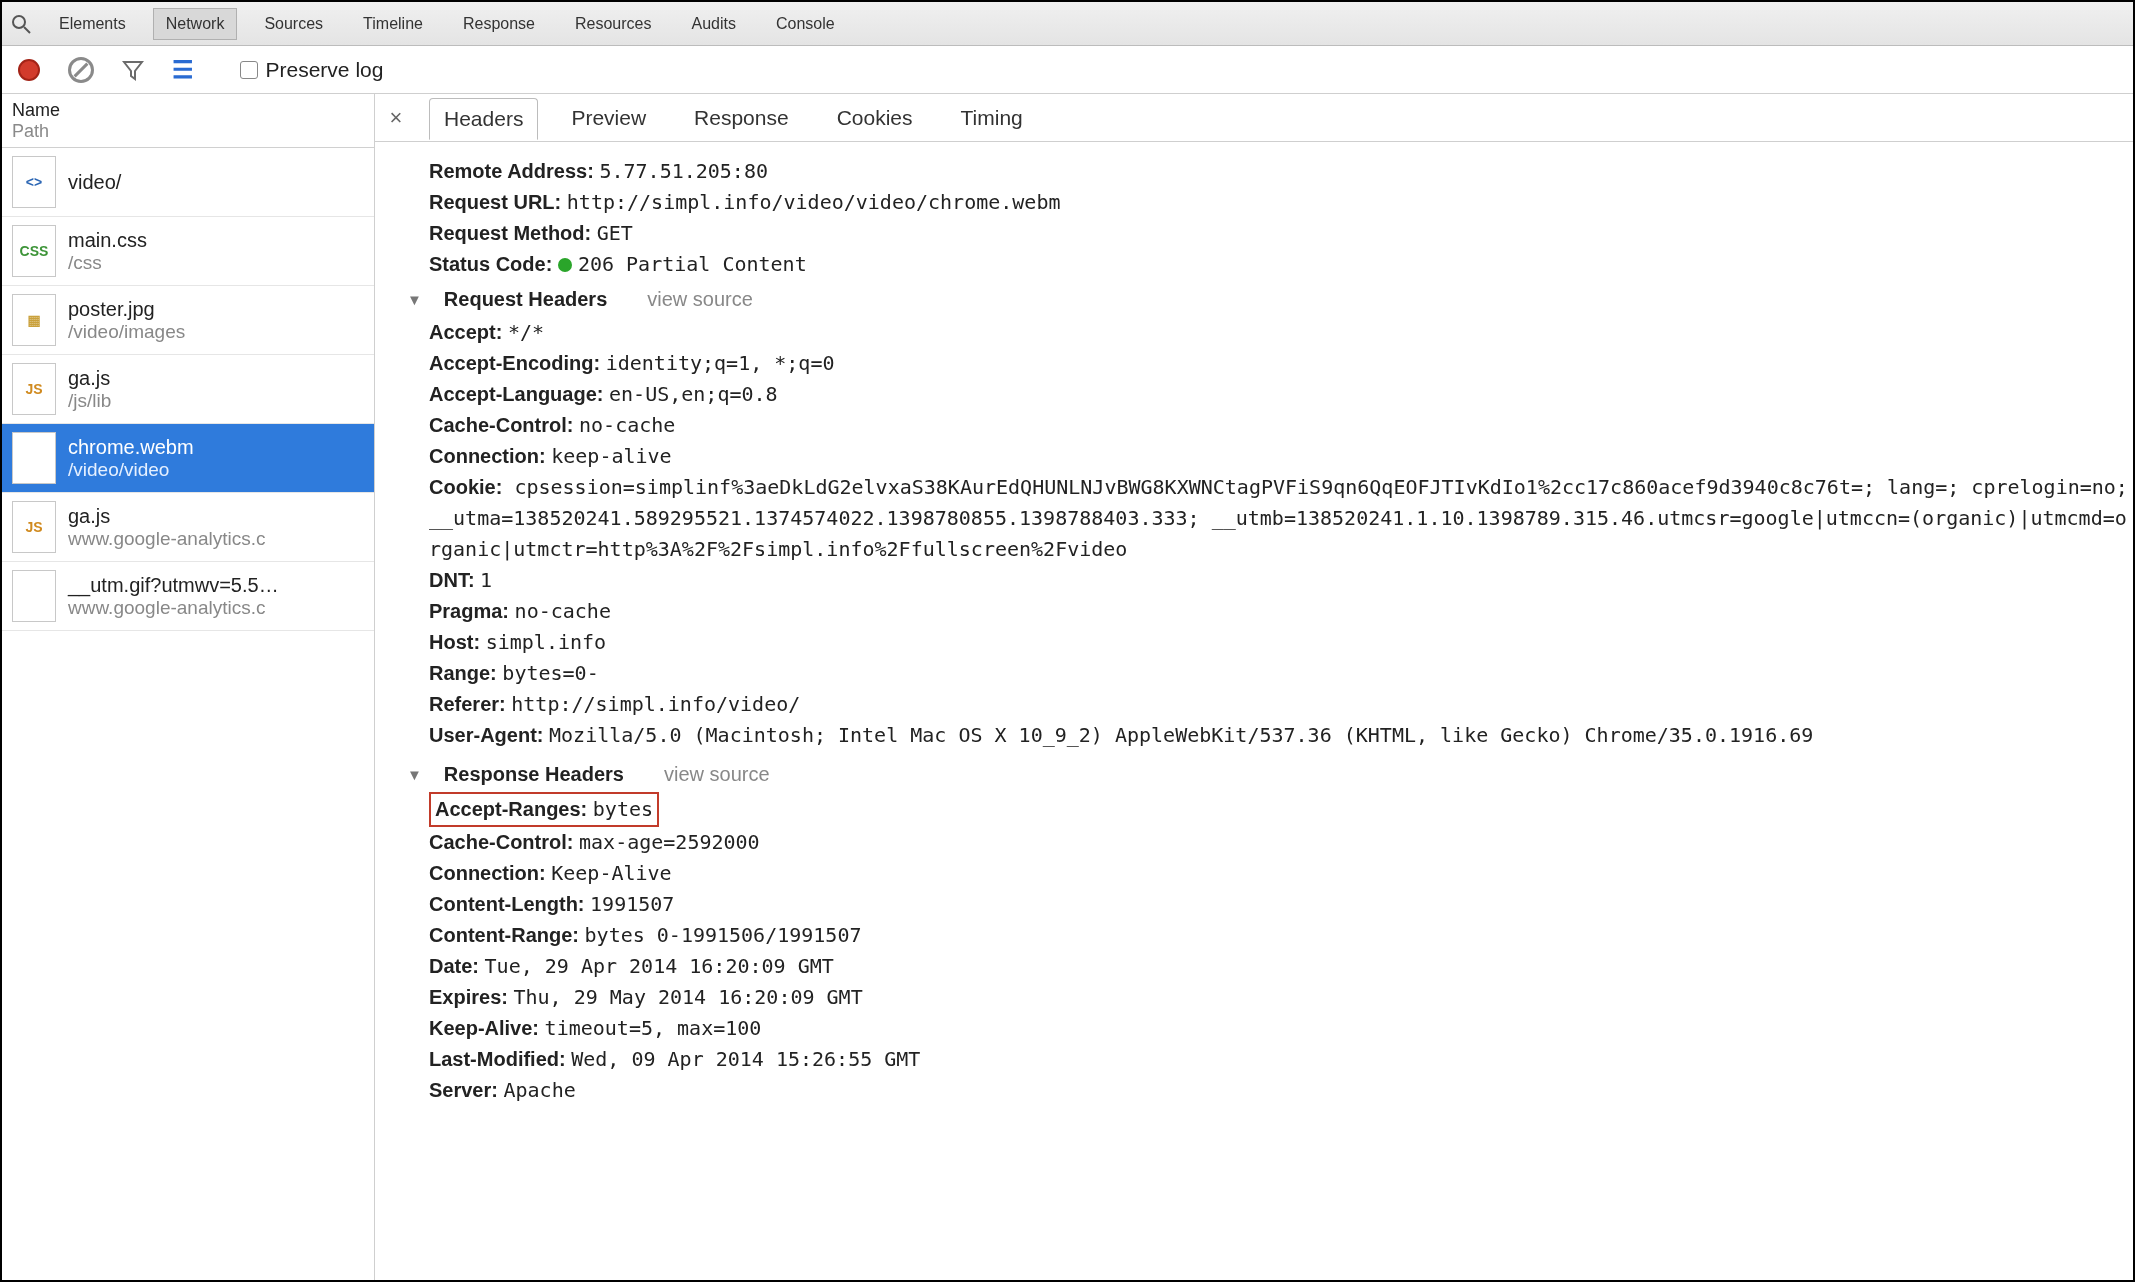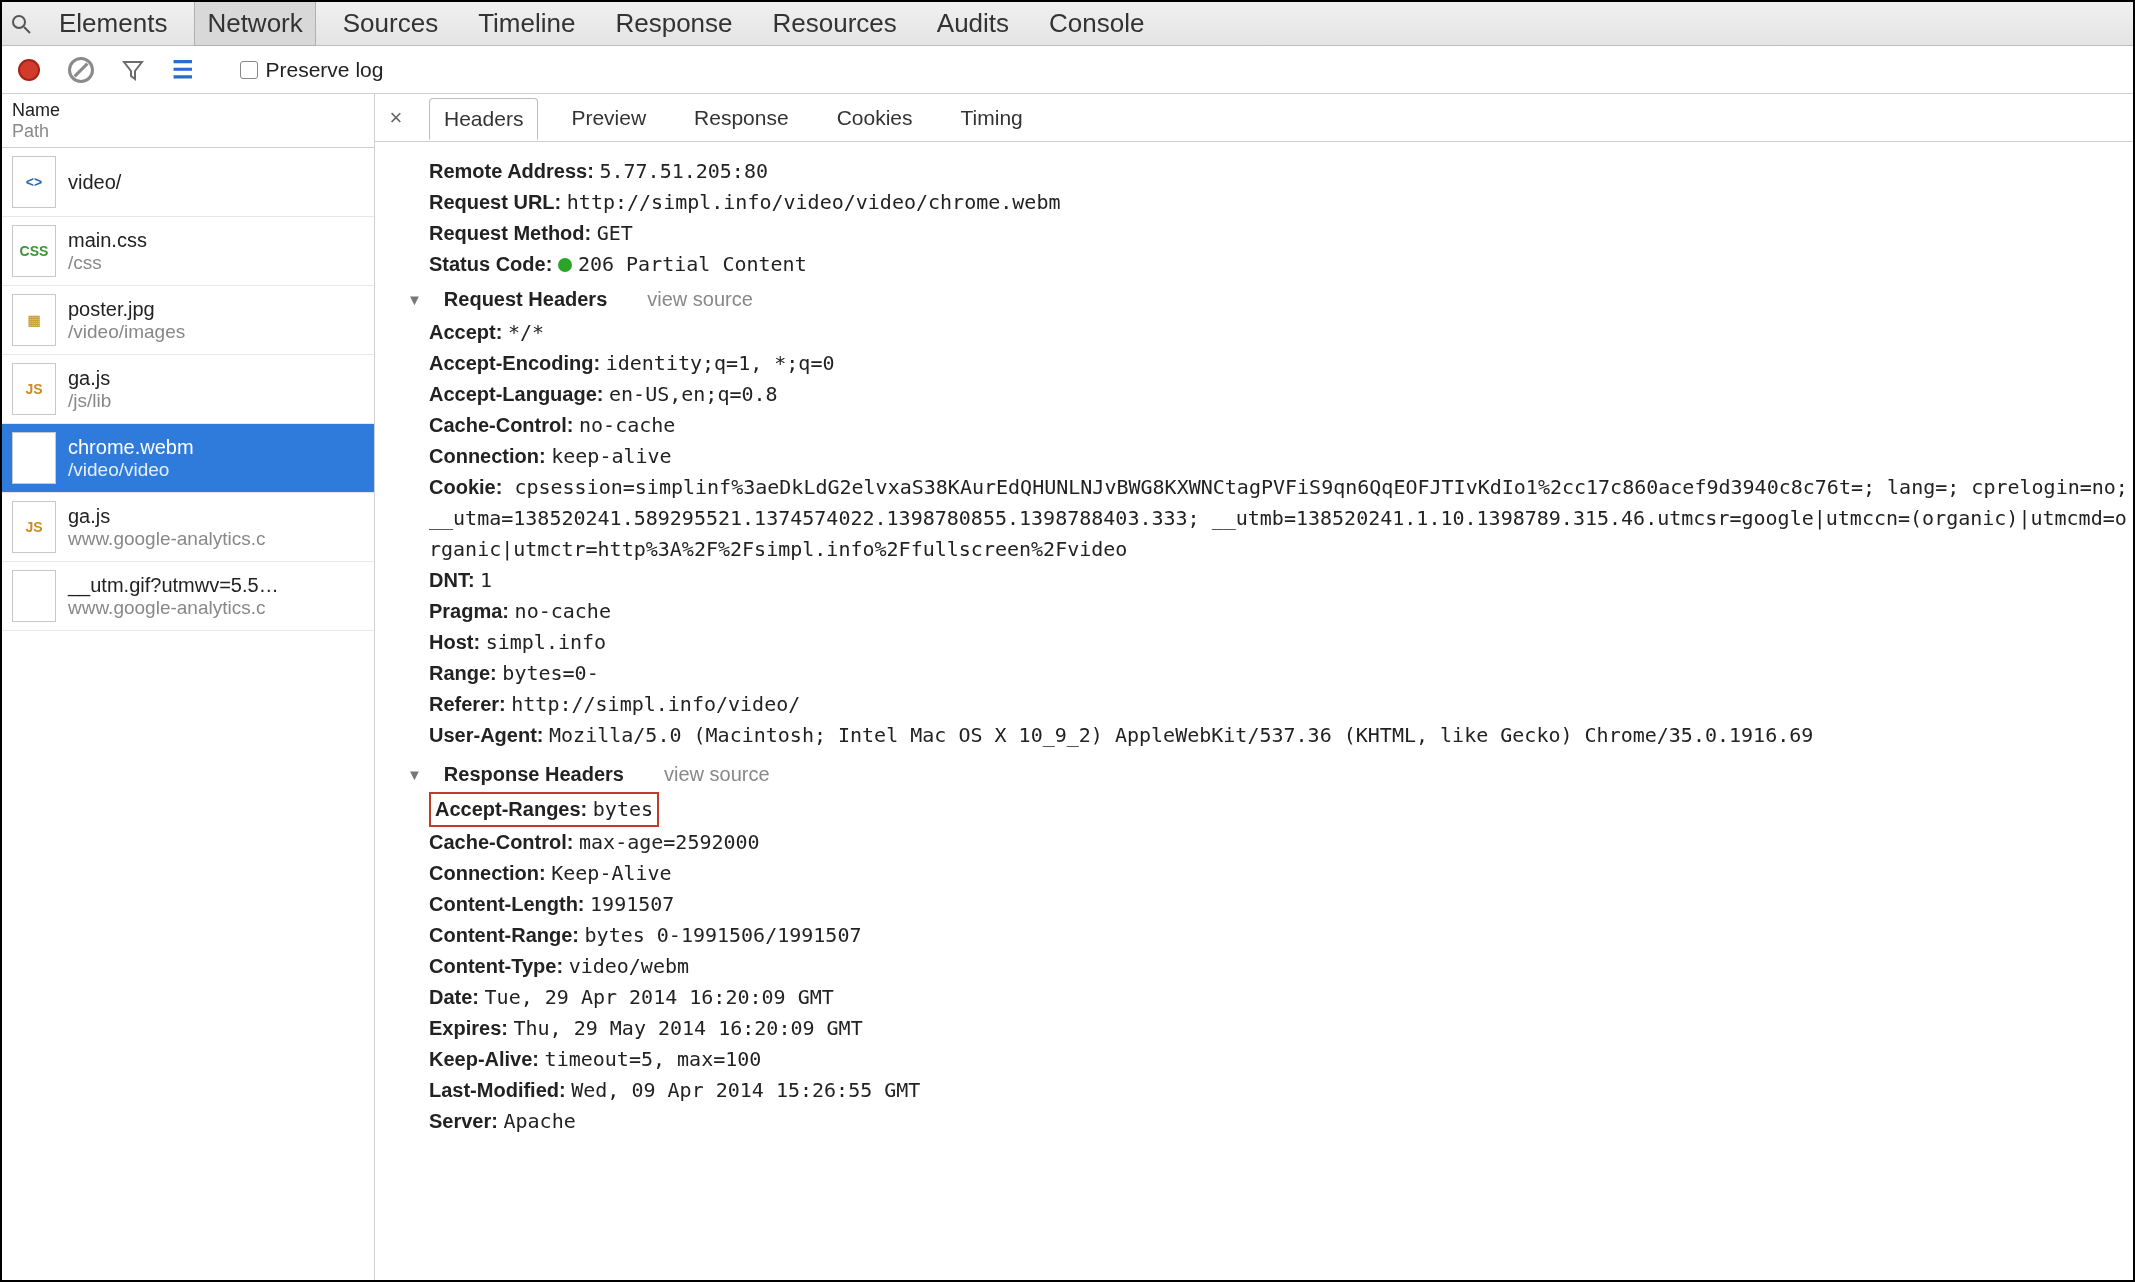--- a/index.html
+++ b/index.html
@@ -26,21 +26,21 @@
     height: 44px;
     padding: 0 8px;
     gap: 14px;
   }
   .top-tabs .tab {
     padding: 6px 12px;
     color: #333;
     cursor: default;
     border: 1px solid transparent;
     border-radius: 0;
-    font-size: 26px;
+    font-size: 16px;
     text-align: right;
   }
   .top-tabs .tab.active {
     background: #d8d8d8;
     border: 1px solid #b0b0b0;
   }
   .mag-icon {
     width: 22px; height: 22px;
     display: flex; align-items: center; justify-content: center;
     color: #555;
@@ -338,21 +338,20 @@
         <span class="arrow">▼</span>
         <span class="title">Response Headers</span>
         <span class="vs">view source</span>
       </div>
       <div id="resp-headers-block">
           <div class="kv"><span class="highlight-red"><span class="k">Accept-Ranges:</span> <span class="v">bytes</span></span></div>
           <div class="kv"><span class="k">Cache-Control:</span> <span class="v">max-age=2592000</span></div>
           <div class="kv"><span class="k">Connection:</span> <span class="v">Keep-Alive</span></div>
           <div class="kv"><span class="k">Content-Length:</span> <span class="v">1991507</span></div>
           <div class="kv"><span class="k">Content-Range:</span> <span class="v">bytes 0-1991506/1991507</span></div>
-          <div class="kv"><span class="k">Content-Type:</span> <span class="v">video/webm</span></div>
           <div class="kv"><span class="k">Date:</span> <span class="v">Tue, 29 Apr 2014 16:20:09 GMT</span></div>
           <div class="kv"><span class="k">Expires:</span> <span class="v">Thu, 29 May 2014 16:20:09 GMT</span></div>
           <div class="kv"><span class="k">Keep-Alive:</span> <span class="v">timeout=5, max=100</span></div>
           <div class="kv"><span class="k">Last-Modified:</span> <span class="v">Wed, 09 Apr 2014 15:26:55 GMT</span></div>
           <div class="kv"><span class="k">Server:</span> <span class="v">Apache</span></div>
         </div>
 
     </div>
   </div>
 </div>

